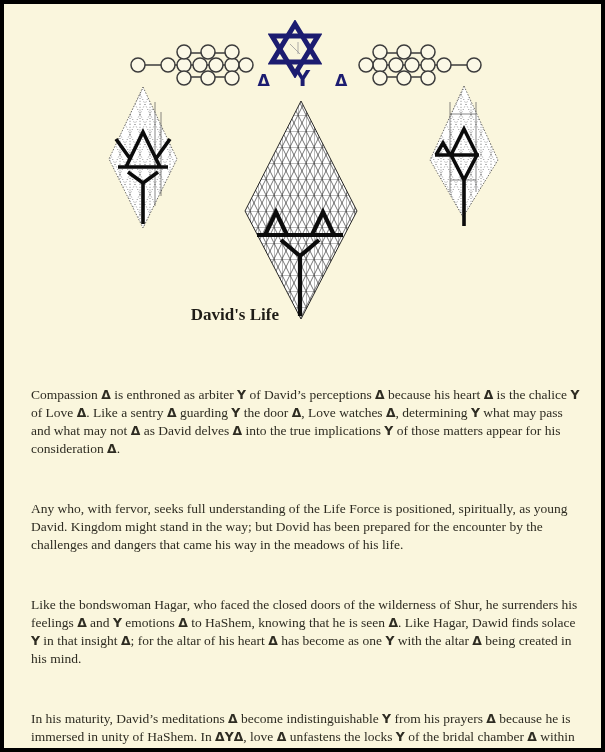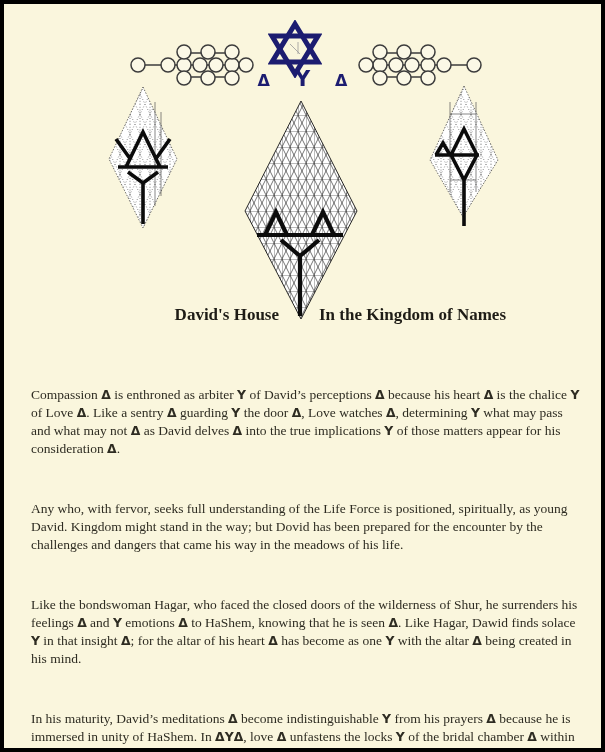--- a/index.html
+++ b/index.html
@@ -135,22 +135,21 @@
 
     
     <svg class="dia-right" width="76" height="148" viewBox="0 0 76 148">
       <polygon points="38,2 72,76 37,133 4,76" fill="#ffffff"></polygon>
       <polygon points="38,2 72,76 37,133 4,76" fill="url(#latD)" stroke="#333" stroke-width="0.7" stroke-dasharray="1.5,1.5"></polygon>
       <path d="M24,18 V108 M50,18 V108 M24,30 H50 M24,96 H50" stroke="#555" stroke-width="0.7" fill="none"></path>
       <path d="M10,71 L17,59 L24,71 M25,71 L38,45 L51,71 M9,71 H53 M25,71 L38,96 L51,71 M38,96 V142" stroke="#0b0b0b" stroke-width="3.6" fill="none"></path>
     </svg>
 
     
-    <span class="title-left">David's House</span>
-    <span class="title-right">In the Kingdom of Names</span>
+    <span class="title-left">David's Life</span>
   </div>
 
   <div class="content">
     <p>Compassion <span class="sym">Δ</span> is enthroned as arbiter <span class="sym">Y</span> of David’s perceptions <span class="sym">Δ</span> because his heart <span class="sym">Δ</span> is the chalice <span class="sym">Y</span> of Love <span class="sym">Δ</span>. Like a sentry <span class="sym">Δ</span> guarding <span class="sym">Y</span> the door <span class="sym">Δ</span>, Love watches <span class="sym">Δ</span>, determining <span class="sym">Y</span> what may pass and what may not <span class="sym">Δ</span> as David delves <span class="sym">Δ</span> into the true implications <span class="sym">Y</span> of those matters appear for his consideration <span class="sym">Δ</span>.</p>
     <p>Any who, with fervor, seeks full understanding of the Life Force is positioned, spiritually, as young David. Kingdom might stand in the way; but Dovid has been prepared for the encounter by the challenges and dangers that came his way in the meadows of his life.</p>
     <p>Like the bondswoman Hagar, who faced the closed doors of the wilderness of Shur, he surrenders his feelings <span class="sym">Δ</span> and <span class="sym">Y</span> emotions <span class="sym">Δ</span> to HaShem, knowing that he is seen <span class="sym">Δ</span>. Like Hagar, Dawid finds solace <span class="sym">Y</span> in that insight <span class="sym">Δ</span>; for the altar of his heart <span class="sym">Δ</span> has become as one <span class="sym">Y</span> with the altar <span class="sym">Δ</span> being created in his mind.</p>
     <p>In his maturity, David’s meditations <span class="sym">Δ</span> become indistinguishable <span class="sym">Y</span> from his prayers <span class="sym">Δ</span> because he is immersed in unity of HaShem. In <span class="sym">Δ</span><span class="sym">Y</span><span class="sym">Δ</span>, love <span class="sym">Δ</span> unfastens the locks <span class="sym">Y</span> of the bridal chamber <span class="sym">Δ</span> within the Kingdom of Names.</p>
     
     
     

